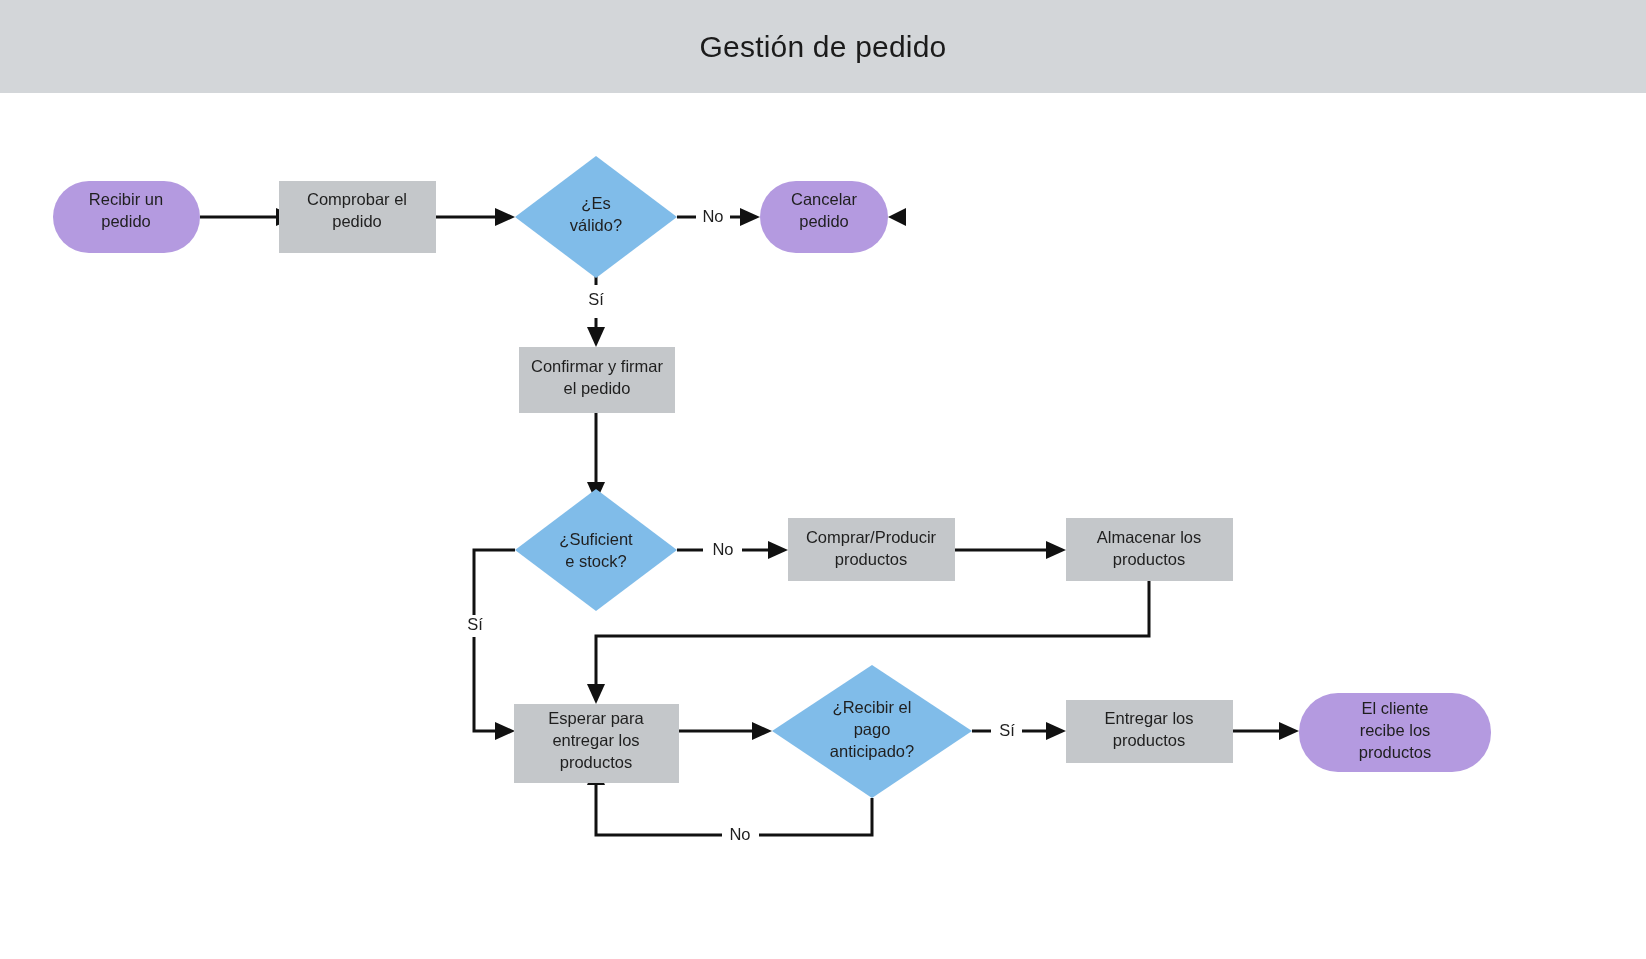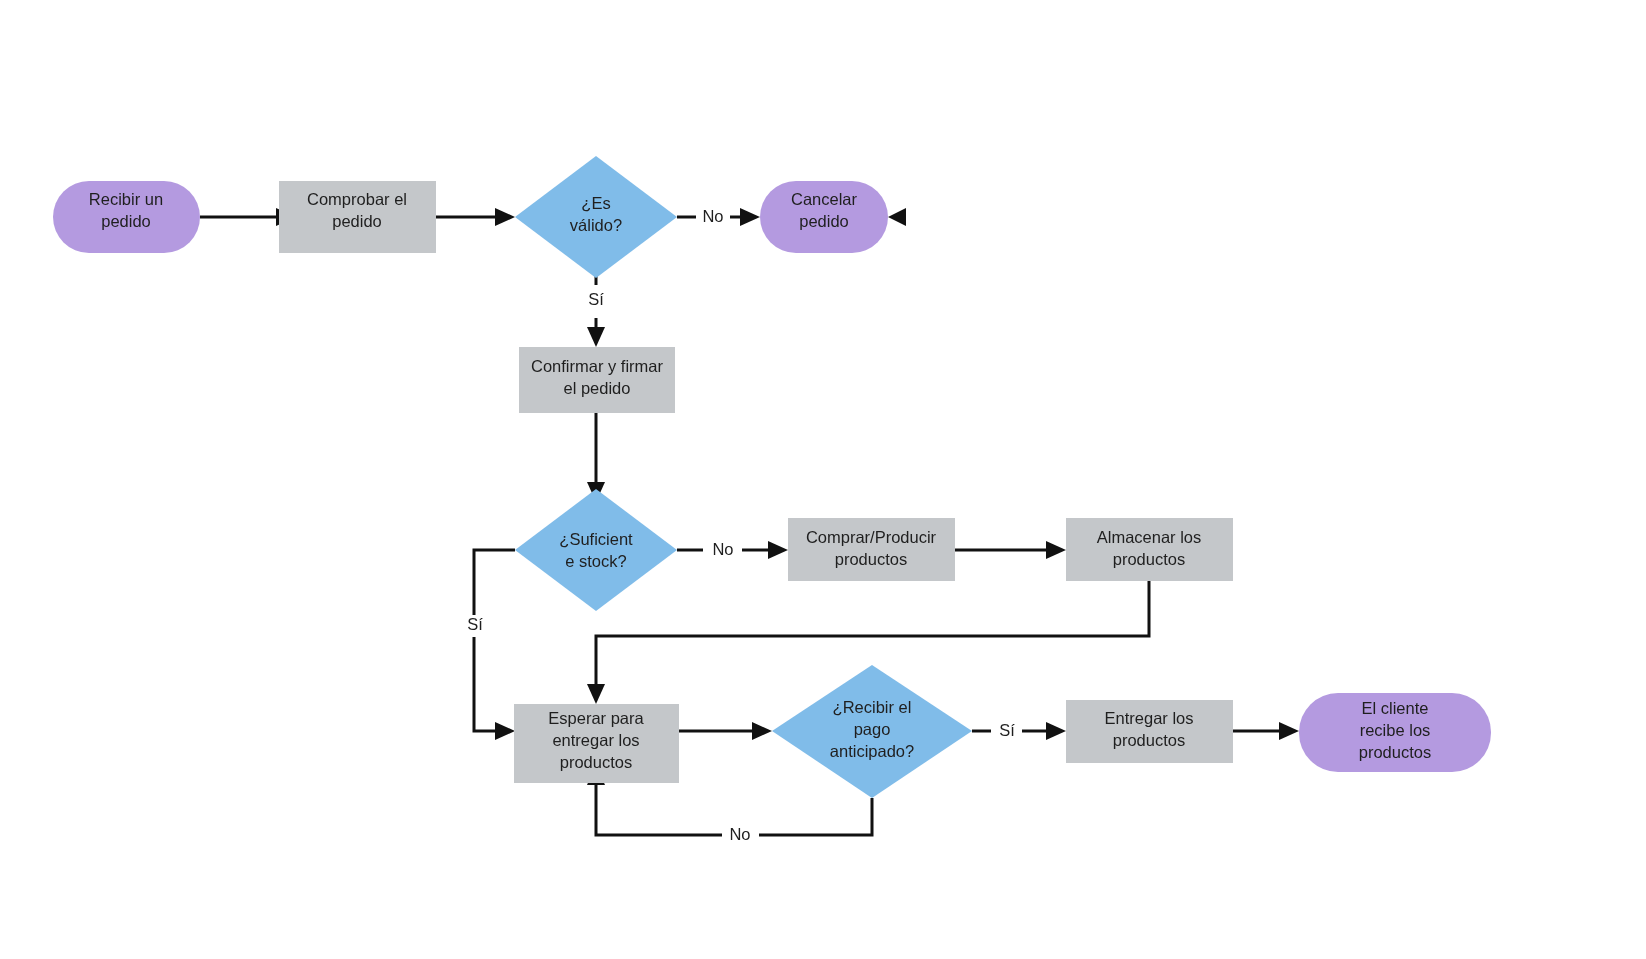--- a/index.html
+++ b/index.html
@@ -90,20 +90,23 @@
   .arrow-head {
     fill: #111111;
     stroke: none;
   }
 </style>
 </head>
 <body>
 
 <div id="app">
 
+  <div id="header-bar">
+    <div id="page-title">Gestión de pedido</div>
+  </div>
 
   <div id="canvas-wrap">
     <svg id="flowchart" viewBox="0 0 1646 866" xmlns="http://www.w3.org/2000/svg">
 
       <g>
         <line class="edge-line" x1="200" y1="124" x2="278" y2="124"></line>
         <polygon class="arrow-head" points="296,124 276,115 276,133"></polygon>
       </g>
 
       <g>

